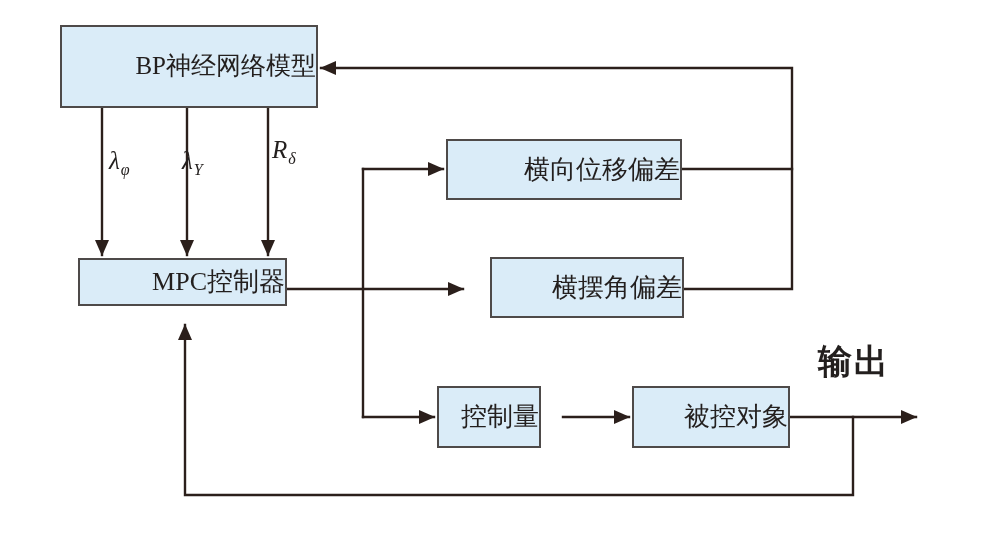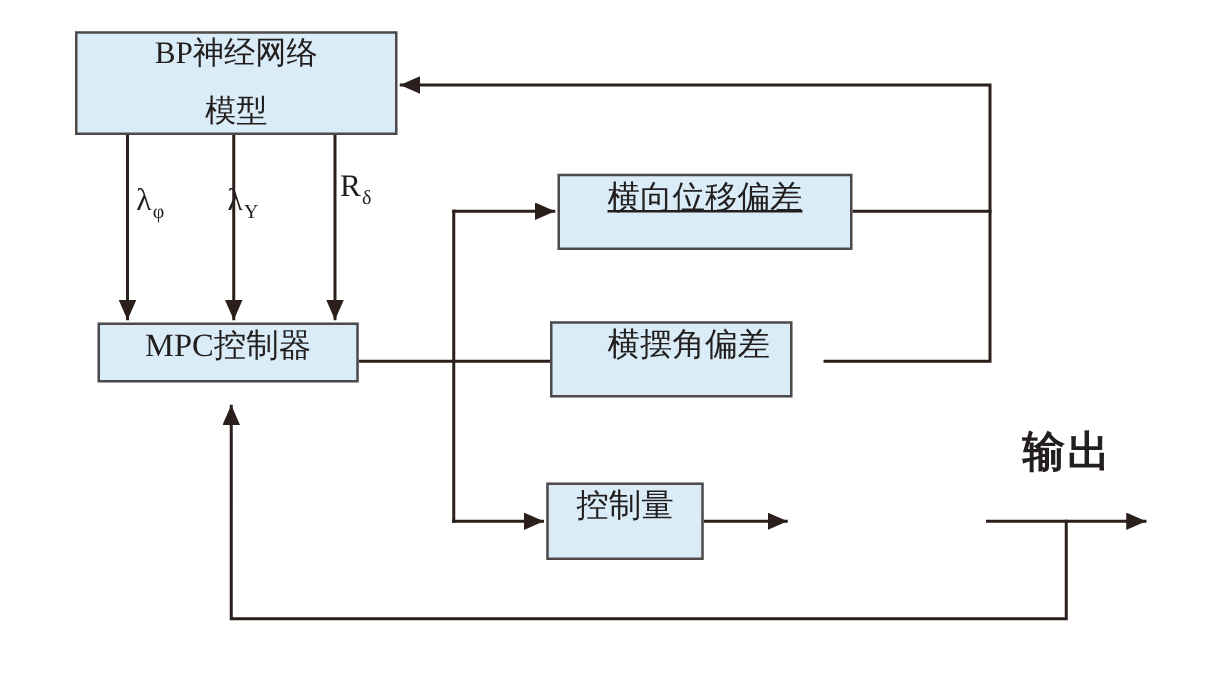--- a/index.html
+++ b/index.html
@@ -25,37 +25,38 @@
     stroke-width:2.4;
     stroke-linecap:square;
   }
   .wires .arrowhead{fill:var(--line);}
   .node{
     position:absolute;
     background:var(--box-fill);
     border:2px solid var(--box-border);
     box-sizing:border-box;
     display:flex;
-    flex-direction:column;
+    flex-direction:row;
     align-items:center;
-    justify-content:space-between;
+    justify-content:flex-end;
     font-size:26px;
     line-height:1.3;
     text-align:center;
     white-space:nowrap;
   }
   .node-bp{left:60px;top:25px;width:258px;height:83px;font-size:25px;}
   .node-mpc{left:78px;top:258px;width:209px;height:48px;}
-  .node-lateral{left:446px;top:139px;width:236px;height:61px;text-decoration:underline;}
-  .node-yaw{left:440px;top:257px;width:194px;height:61px;padding-left:28px;}
-  .node-ctrl{left:437px;top:386px;width:126px;height:62px;}
+  .node-lateral{left:446px;top:139px;width:236px;height:61px;}
+  .node-yaw{left:490px;top:257px;width:194px;height:61px;padding-left:28px;}
+  .node-ctrl{left:437px;top:386px;width:104px;height:62px;}
   .node-plant{left:632px;top:386px;width:158px;height:62px;}
   .sig{
     position:absolute;
     font-size:25px;
+    font-style:italic;
     letter-spacing:1px;
   }
   .sig sub{
     font-size:16px;
     line-height:0;
     vertical-align:-6px;
   }
   .sig-lphi{left:109px;top:147px;}
   .sig-ly{left:182px;top:147px;}
   .sig-rdelta{left:272px;top:136px;}
@@ -111,20 +112,23 @@
   </div>
 
   <div class="node node-yaw">
     <span>横摆角偏差</span>
   </div>
 
   <div class="node node-ctrl">
     <span>控制量</span>
   </div>
 
+  <div class="node node-plant">
+    <span>被控对象</span>
+  </div>
 
   <div class="sig sig-lphi">
     <span>λ</span><sub>φ</sub>
   </div>
   <div class="sig sig-ly">
     <span>λ</span><sub>Y</sub>
   </div>
   <div class="sig sig-rdelta">
     <span>R</span><sub>δ</sub>
   </div>

